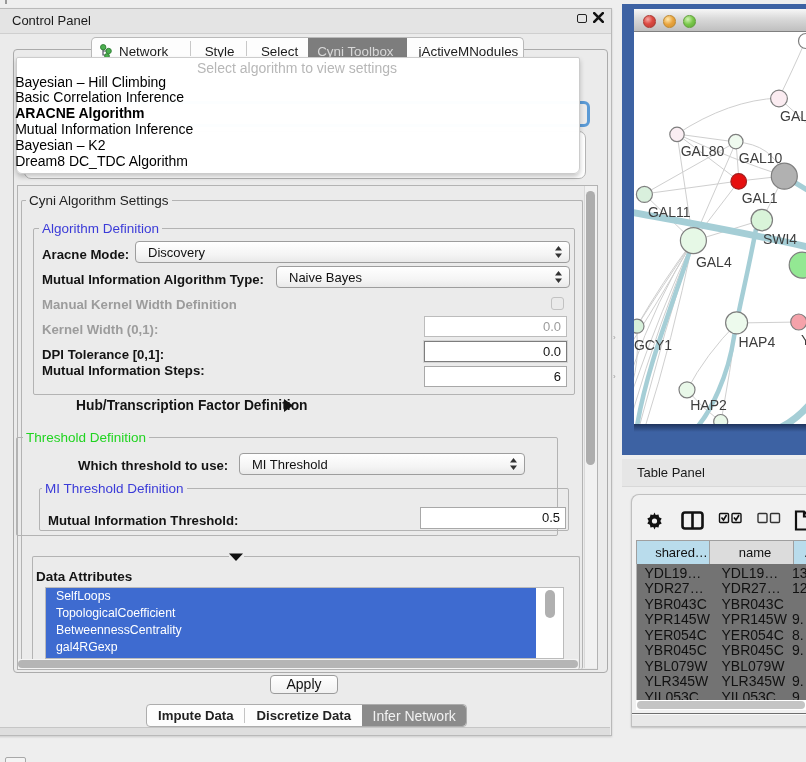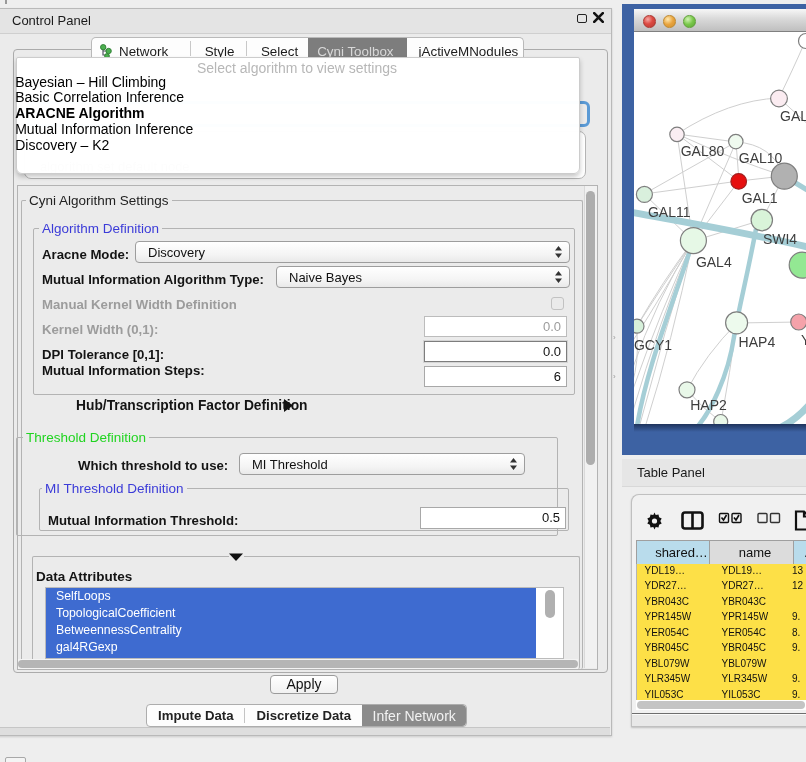--- a/index.html
+++ b/index.html
@@ -84,21 +84,22 @@
 
 <div class="abs" style="left:27px;top:101px;width:557px;height:20px;border:3px solid #5b9ad5;border-radius:6px;z-index:2;"></div>
 <div class="abs" style="left:24px;top:131px;width:560px;height:46px;background:#fff;border:1px solid #b4b4b4;border-radius:7px;z-index:2;"></div>
 <div class="abs" style="left:40px;top:159px;width:320px;height:17px;overflow:hidden;font-size:13px;color:#666;z-index:2;">algorithm set default node</div>
 <div id="popup">
    <div class="ph">Select algorithm to view settings</div>
    <div class="it" style="top:15.5px;">Bayesian – Hill Climbing</div>
    <div class="it" style="top:31px;">Basic Correlation Inference</div>
    <div class="it" style="top:47px;font-weight:bold;">ARACNE Algorithm</div>
    <div class="it" style="top:63px;">Mutual Information Inference</div>
-   <div class="it" style="top:79px;">Discovery – K2</div>
+   <div class="it" style="top:79px;">Bayesian – K2</div>
+   <div class="it" style="top:95px;">Dream8 DC_TDC Algorithm</div>
 </div>
 <div id="scrollpane"></div>
 
 <div class="grp" style="left:21px;top:200px;width:560px;height:468px;border-bottom:none;">
   <div class="gtit" style="left:4px;top:-8px;color:#222;">Cyni Algorithm Settings</div>
 </div>
 <div class="grp" style="left:33px;top:228px;width:540px;height:165px;">
   <div class="gtit" style="left:5px;top:-8px;color:#3b3bd8;">Algorithm Definition</div>
 </div>
 <div class="lbl" style="left:42px;top:247px;">Aracne Mode:</div>
@@ -288,21 +289,21 @@
   </g>
   <path d="M164 16.5 h8 l5 5 v13 h-13 z M172 16.5 v5 h5" fill="none" stroke="#111" stroke-width="2.2"></path>
  </svg>
  <div style="position:absolute;left:4px;top:44.5px;right:0;height:23px;border-top:1px solid #9f9f9f;border-left:1px solid #9f9f9f;font-size:13px;color:#111;">
   <div style="position:absolute;left:0;top:0;width:72px;height:23px;background:#b9dcec;border-right:1px solid #9f9f9f;text-align:center;line-height:23px;padding-left:17px;width:55px;">shared…</div>
   <div style="position:absolute;left:73px;top:0;width:83px;height:23px;background:#dcdcdc;border-right:1px solid #9f9f9f;text-align:center;line-height:23px;padding-left:7px;width:76px;">name</div>
   <div style="position:absolute;left:157px;top:0;right:0;height:23px;background:#b9dcec;overflow:hidden;">
         <span style="position:absolute;left:11px;top:0;line-height:23px;">Av</span>
       </div>
  </div>
- <div style="position:absolute;left:4px;top:68.5px;right:0;height:136px;background:#fde047;border-left:1px solid #b5b5b5;font-size:10px;color:#111;overflow:hidden;">
+ <div style="position:absolute;left:4px;top:68.5px;right:0;height:136px;background:#737373;border-left:1px solid #b5b5b5;font-size:14px;color:#111;overflow:hidden;">
   <div class="trow" style="top:1px;">
         <span>YDL19…</span>
         <span class="c2">YDL19…</span>
         <span class="c3">13</span>
       </div>
   <div class="trow" style="top:16.5px;">
         <span>YDR27…</span>
         <span class="c2">YDR27…</span>
         <span class="c3">12</span>
       </div>

